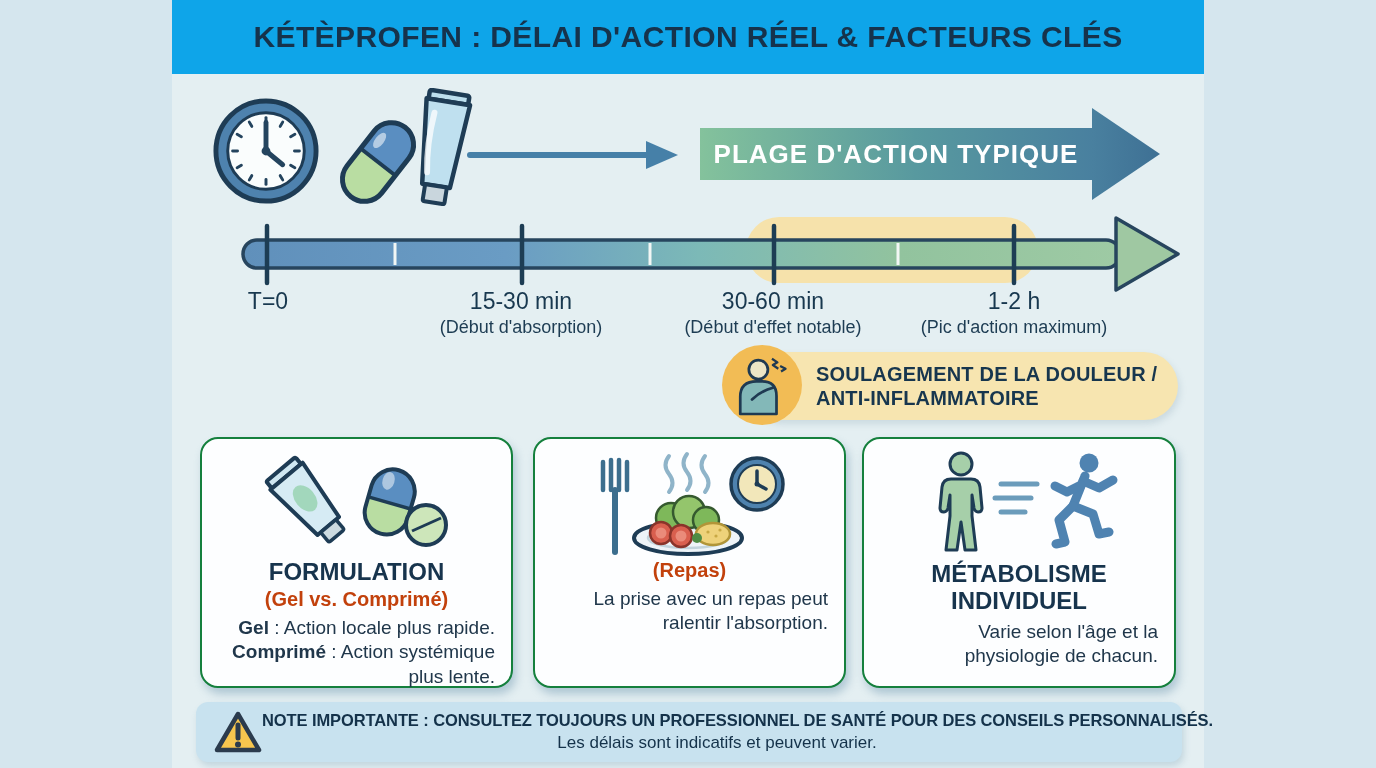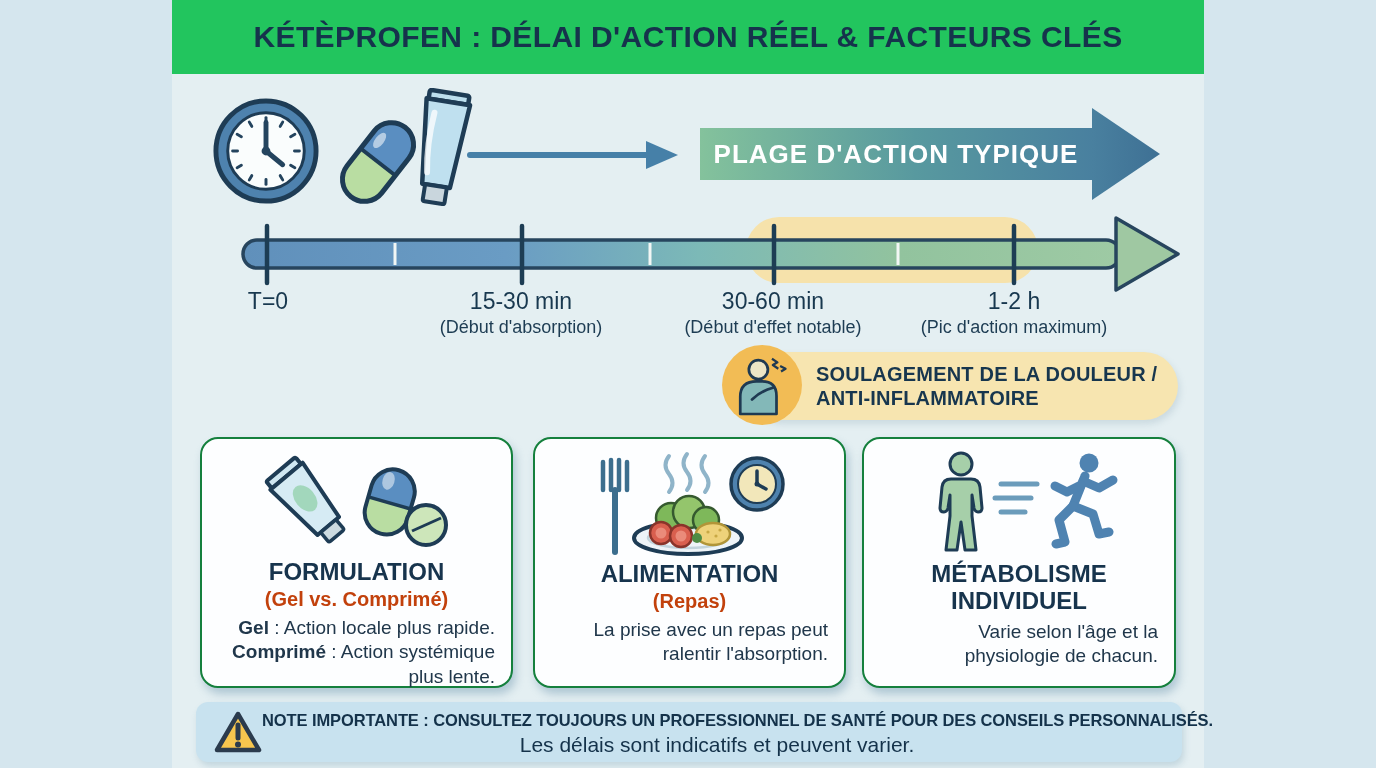--- a/index.html
+++ b/index.html
@@ -4,21 +4,21 @@
 <style>
   html,body{margin:0;padding:0;}
   body{
     width:1376px;height:768px;overflow:hidden;position:relative;
     background:#d5e6ee;
     font-family:"Liberation Sans","DejaVu Sans",sans-serif;
     -webkit-font-smoothing:antialiased;
   }
   .content-bg{position:absolute;left:172px;top:0;width:1032px;height:768px;background:#e4eff2;}
   
-  .titlebar{position:absolute;left:172px;top:0;width:1032px;height:74px;background:#22c55e;
+  .titlebar{position:absolute;left:172px;top:0;width:1032px;height:74px;background:#0ea5e9;
     display:flex;align-items:center;justify-content:center;}
   .title{font-size:30px;font-weight:800;color:#16334c;letter-spacing:.4px;white-space:nowrap;}
   
   .hdr-ic{position:absolute;}
   
   .big-arrow-body{position:absolute;left:700px;top:128px;width:392px;height:52px;
     background:linear-gradient(90deg,#84c29c,#58999f 55%,#49809f);
     display:flex;align-items:center;justify-content:center;}
   .big-arrow-head{position:absolute;left:1092px;top:108px;width:68px;height:92px;
     background:linear-gradient(90deg,#49809f,#3e7094);
@@ -46,21 +46,21 @@
   .card-subtitle{font-size:20px;font-weight:800;color:#c2410c;margin-top:2px;}
   .card-subtitle:empty{display:none;}
   .card-body{font-size:19px;color:#20374b;text-align:right;line-height:1.28;margin-top:5px;padding:0 16px;}
   .lead{font-weight:800;}
   
   .note{position:absolute;left:196px;top:702px;width:986px;height:60px;background:#c8e2ef;
     border-radius:12px;box-shadow:2px 4px 6px rgba(120,160,180,.3);}
   .note-icon{position:absolute;left:18px;top:8px;}
   .note-text{position:absolute;left:66px;right:10px;top:9px;text-align:center;color:#14324a;}
   .note-line1{font-size:16.5px;font-weight:800;letter-spacing:-.1px;white-space:nowrap;}
-  .note-line2{font-size:21px;margin-top:3px;}
+  .note-line2{font-size:17px;margin-top:3px;}
 </style>
 </head>
 <body>
 
 <div class="content-bg"></div>
 
 <div class="titlebar">
   <div class="title">KÉTÈPROFEN : DÉLAI D'ACTION RÉEL &amp; FACTEURS CLÉS</div>
 </div>
 
@@ -230,21 +230,20 @@
       <circle cx="76" cy="83" r="5.5" fill="#ea8b7a"></circle>
       <circle cx="96" cy="86" r="11" fill="#d95f4e" stroke="#8a342a" stroke-width="2.5"></circle>
       <circle cx="96" cy="86" r="5.5" fill="#ea8b7a"></circle>
       <ellipse cx="128" cy="84" rx="17" ry="11" fill="#eed27a" stroke="#b19538" stroke-width="2.5"></ellipse>
       <circle cx="123" cy="82" r="1.6" fill="#c8a945"></circle>
         <circle cx="131" cy="86" r="1.6" fill="#c8a945"></circle>
       <circle cx="135" cy="80" r="1.6" fill="#c8a945"></circle>
       <circle cx="112" cy="88" r="5" fill="#4e8c44"></circle>
     </svg>
   </div>
-  <div class="card-title">ALIMENTATION</div>
   <div class="card-subtitle">(Repas)</div>
   <div class="card-body">
     <div><span class="lead"></span><span>La prise avec un repas peut ralentir l'absorption.</span></div>
   </div>
 </div>
 
 <div class="card" style="left:862px;width:314px">
   <div class="card-icon">
     <svg width="220" height="108" viewBox="0 0 220 108">
       <g transform="translate(30,2)" fill="#a6cfa9" stroke="#1e3c55" stroke-width="3" stroke-linejoin="round">

